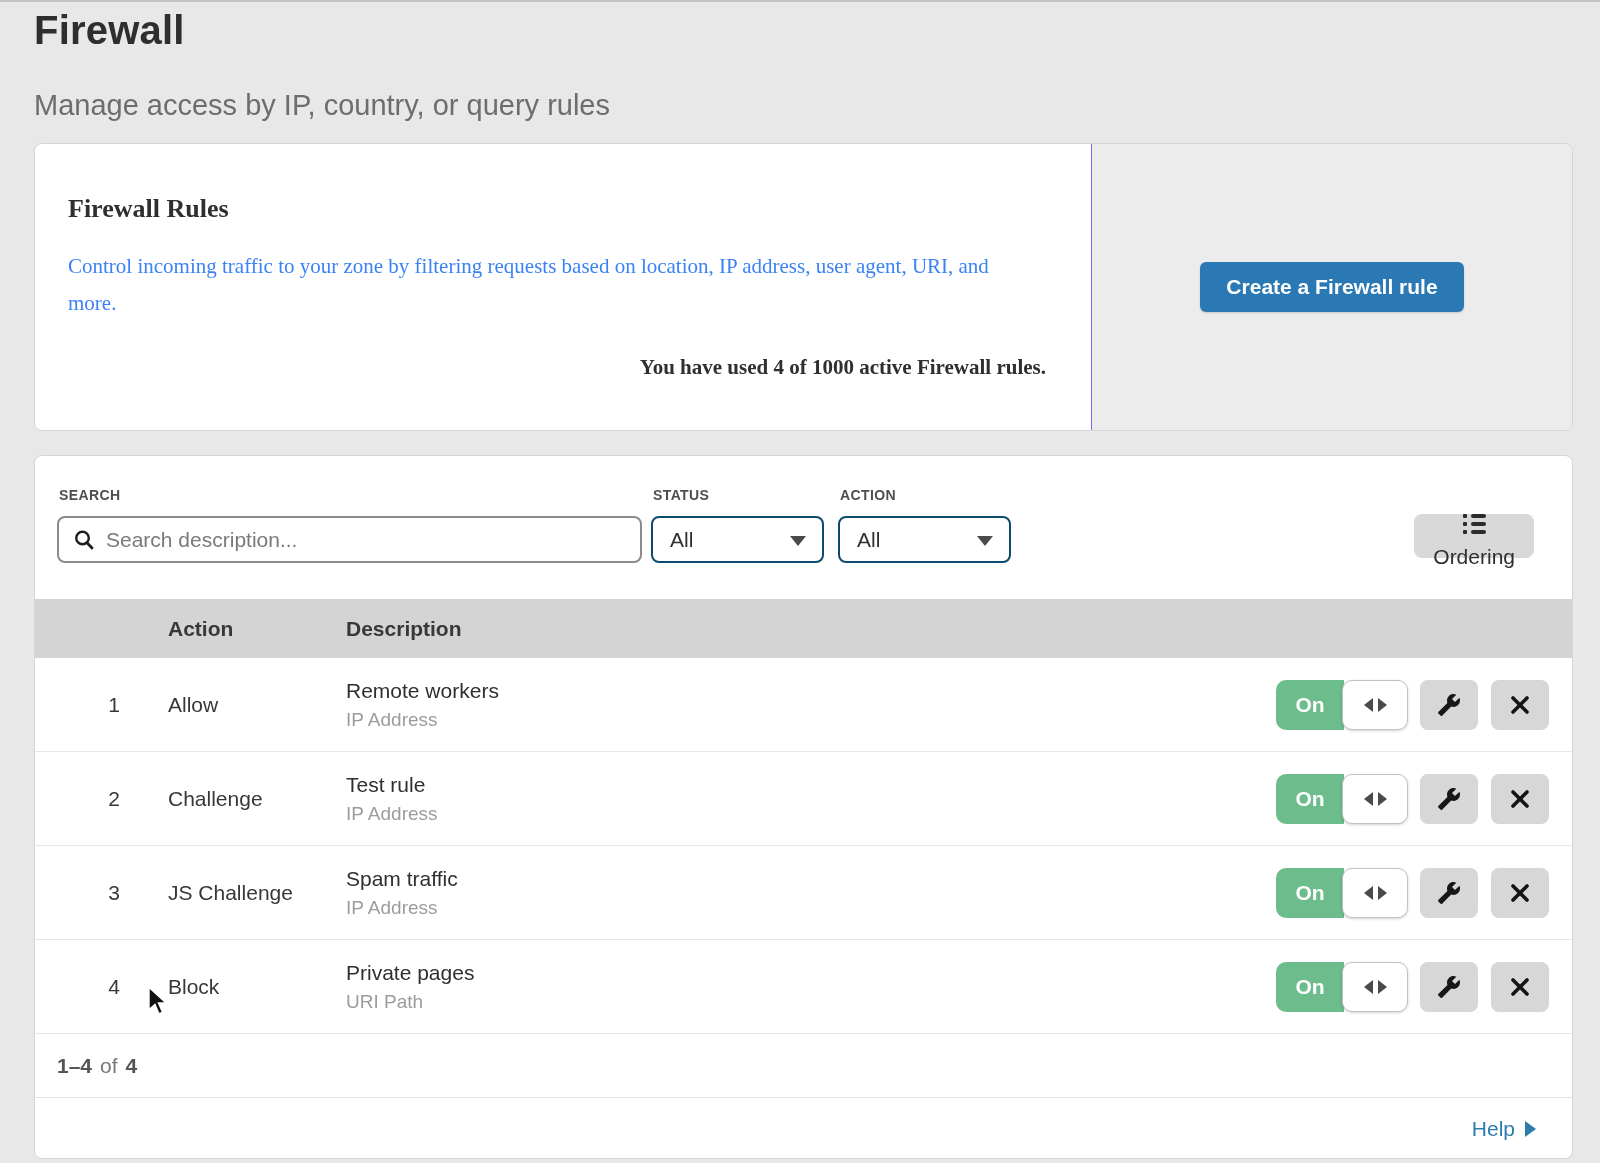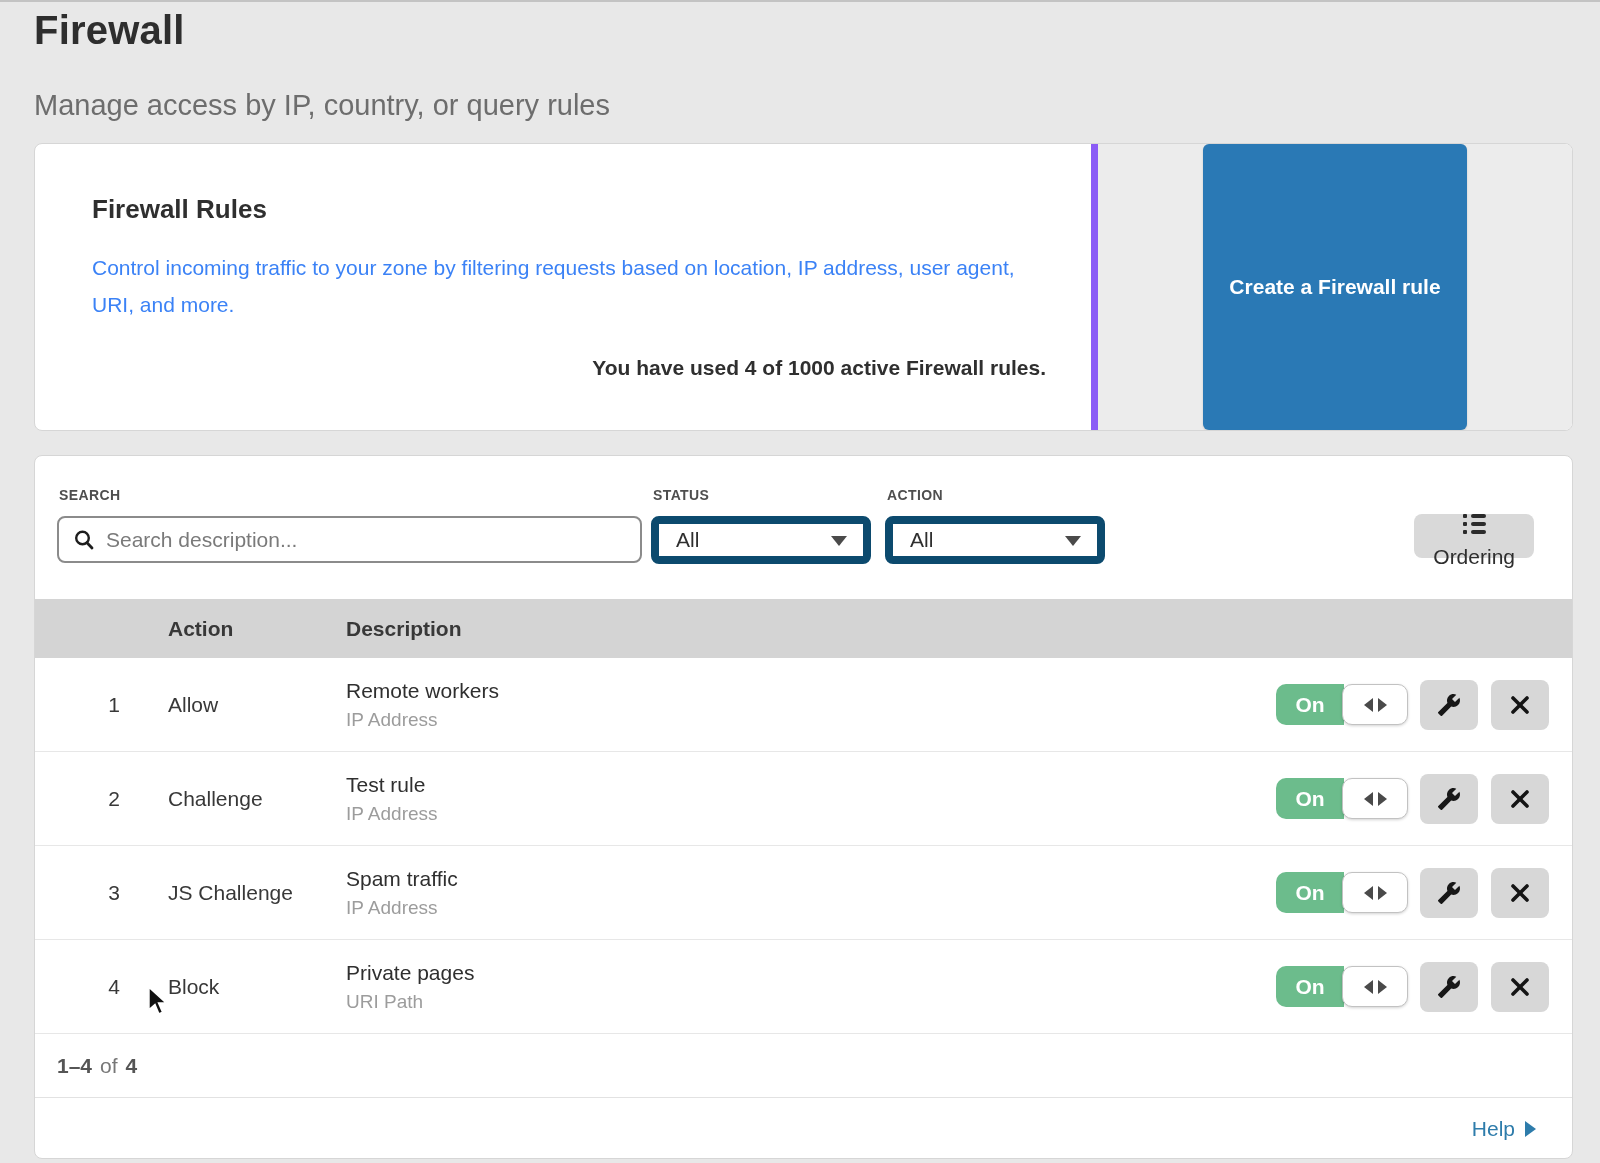--- a/index.html
+++ b/index.html
@@ -16,27 +16,27 @@
   .page-header { position:absolute; left:34px; top:8px; }
   .page-title { font-size:40px; font-weight:600; color:#2e2e2e; letter-spacing:.2px; }
   .page-subtitle { margin-top:36px; font-size:29px; font-weight:400; color:#6d6d6d; }
 
   
   .rules-card {
     position:absolute; left:34px; top:143px; width:1539px; height:288px;
     background:#ffffff; border:1px solid #d6d6d6; border-radius:8px;
     display:flex; overflow:hidden;
   }
-  .rules-card-left { width:1056px; padding:50px 45px 0 57px; }
+  .rules-card-left { width:1056px; padding:50px 45px 0 33px;font-family:Liberation Serif, serif; }
   .rules-card-title { font-size:26px; font-weight:700; color:#2f2f2f; }
   .rules-card-desc { margin-top:24px; font-size:21px; line-height:37px; color:#3b82f6; max-width:945px; }
   .rules-card-usage { margin-top:33px; font-size:21px; font-weight:700; color:#2f2f2f;text-align:right; }
   .rules-card-right {
-    flex:1; background:#ececec; border-left:7px solid #8b5cf6;
-    display:flex; justify-content:center;
+    flex:1; background:#ececec; border-left:1px solid #8b5cf6;
+    display:flex; align-items:center; justify-content:center;
   }
   .create-btn {
     background:#2a79b5; color:#ffffff; font-size:21px; font-weight:600;
     font-family:inherit; border:none; border-radius:6px; padding:13px 26px; cursor:pointer;
     box-shadow:0 1px 2px rgba(0,0,0,.15);
   }
 
   
   .list-card {
     position:absolute; left:34px; top:455px; width:1539px; height:704px;
@@ -52,21 +52,21 @@
     width:585px; height:47px; border:2px solid #8b8b8b; border-radius:8px;
     background:#fff; display:flex; align-items:center; padding:0 14px;
   }
   .search-box svg { flex-shrink:0; }
   .search-box input {
     border:none; outline:none; font-size:21px; color:#333; width:100%;
     margin-left:11px; background:transparent; font-family:inherit;
   }
   .search-box input::placeholder { color:#7a7a7a; }
   .select {
-    width:220px; height:47px; border:8px solid #0c4a6e; border-radius:8px;
+    width:173px; height:47px; border:2px solid #0c4a6e; border-radius:8px;
     background:#fff; display:flex; align-items:center; padding:16px 17px;
     font-size:21px; color:#2f2f2f; position:relative; cursor:pointer;
   }
   .caret {
     position:absolute; right:16px; top:50%; margin-top:-4px;
     width:0; height:0; border-left:8px solid transparent; border-right:8px solid transparent;
     border-top:10px solid #4a4a4a;
   }
   .grp-status { margin-left:9px; }
   .grp-action { margin-left:14px; }
@@ -89,21 +89,21 @@
   .col-num { width:85px; text-align:right; flex-shrink:0; }
   .col-action { width:178px; margin-left:48px; flex-shrink:0; }
   .col-desc { flex:1; }
   .rule-row {
     height:94px; flex-shrink:0; display:flex; align-items:center;
     border-bottom:1px solid #e7e7e7; font-size:21px; color:#383838; background:#fff;
   }
   .desc-title { font-size:21px; color:#2f2f2f; }
   .desc-sub { font-size:19px; color:#9c9c9c; margin-top:6px; }
   .controls { display:flex; align-items:center; padding-right:23px; }
-  .toggle { width:132px; height:41px; display:flex; cursor:pointer; }
+  .toggle { width:132px; height:50px; display:flex; cursor:pointer; }
   .toggle-on {
     width:68px; background:#6cbc8c; border-radius:10px 0 0 10px;
     color:#fff; font-size:21px; font-weight:600;
     display:flex; align-items:center; justify-content:center;
   }
   .toggle-handle {
     width:66px; margin-left:-2px; background:#fff; border:1px solid #c2c2c2;
     border-radius:10px; box-shadow:0 1px 3px rgba(0,0,0,.18);
     display:flex; align-items:center; justify-content:center; gap:5px;
   }

